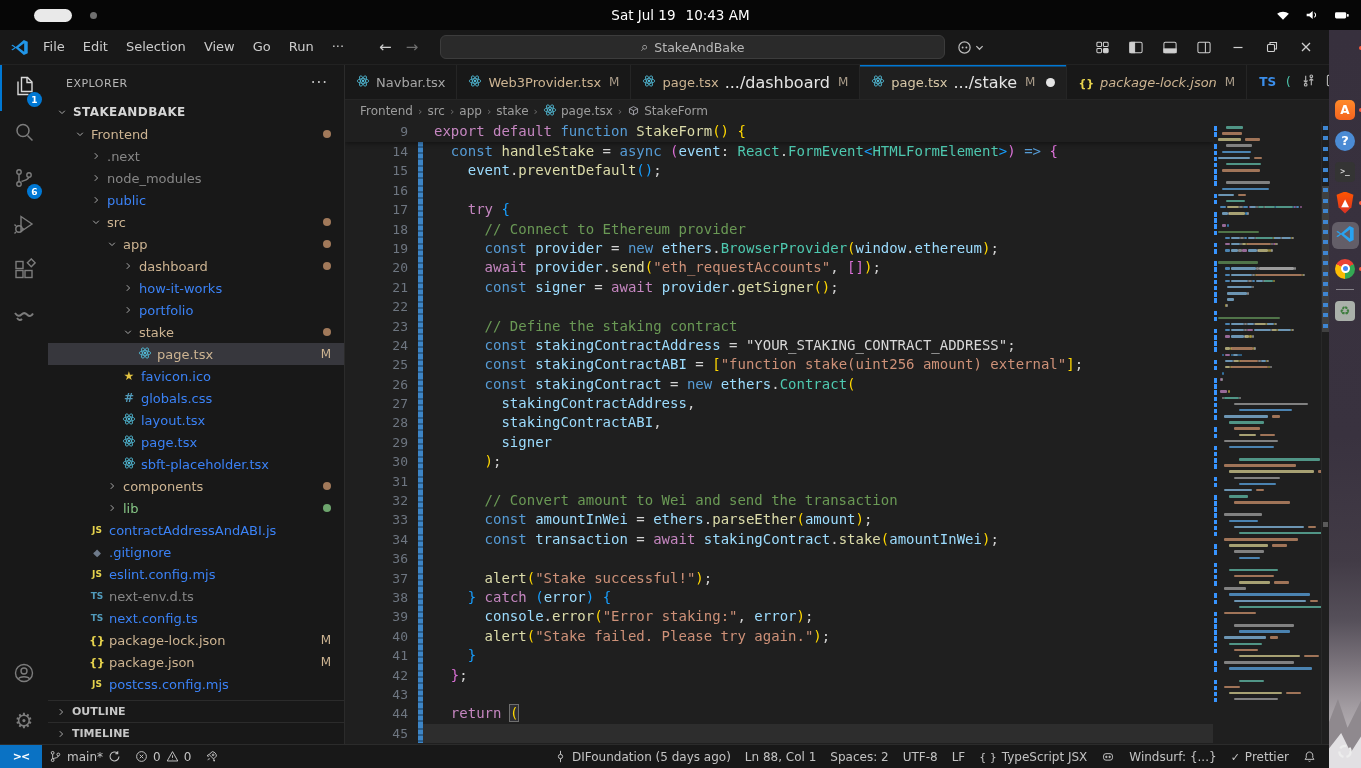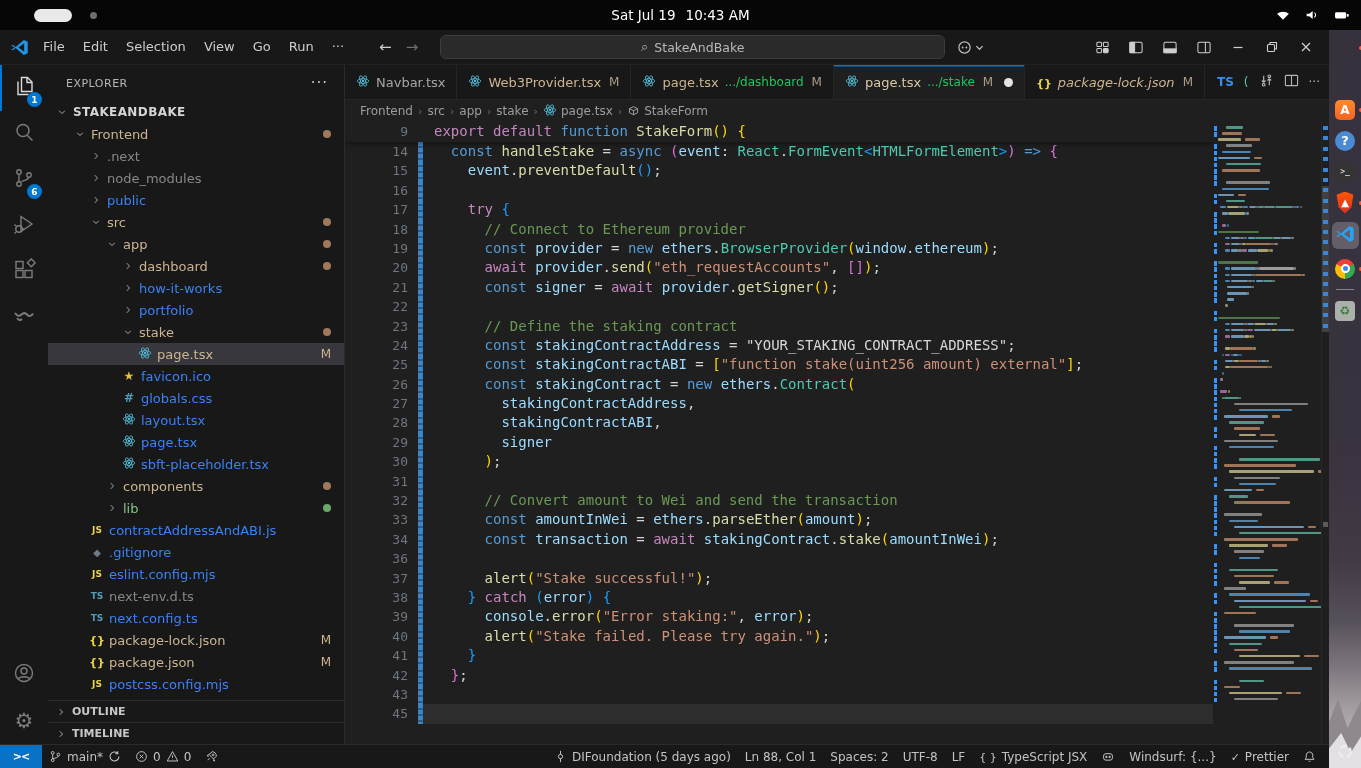--- a/index.html
+++ b/index.html
@@ -58,21 +58,21 @@
 .sb-section{flex:0 0 22px;border-top:1px solid #2b2b2b;display:flex;align-items:center;font-size:11px;font-weight:bold;color:#c7c7c7;padding-left:5px;gap:3px}
 
 .editorcol{flex:1;display:flex;flex-direction:column;min-width:0}
 .tabbar{flex:0 0 35px;background:#181818;display:flex;align-items:stretch;border-bottom:1px solid #252525}
 .tab{display:flex;align-items:center;gap:6px;padding:0 11px;font-size:13px;background:#181818;border-right:1px solid #252525;position:relative;white-space:nowrap}
 .tab.active{background:#1f1f1f;box-shadow:inset 0 1.5px 0 #0078d4}
 .tlabel{color:#a6a6a6}
 .tab.modified .tlabel{color:#cdb492}
 .tab.active .tlabel{color:#d8c8a8}
 .tab.preview .tlabel,.tab.preview .tdesc{font-style:italic}
-.tdesc{font-size:12px;color:#22c55e}
+.tdesc{font-size:16px;color:#e5e5e5}
 .tmod{color:#ab9d8a;font-size:12px;margin-left:2px}
 .tdirty{width:9px;height:9px;border-radius:50%;background:#e4e4e4;margin-left:5px}
 .ed-actions{margin-left:auto;display:flex;align-items:center;gap:10px;padding:0 12px;color:#b5b5b5;font-size:12px}
 .ea-lang{color:#3b8eea;font-weight:bold}
 .ea-paren{color:#4ec9b0}
 .breadcrumbs{flex:0 0 22px;display:flex;align-items:center;gap:5px;padding-left:15px;font-size:12px;color:#9d9d9d;background:#1f1f1f}
 .crumb-sep{color:#6b6b6b;font-size:11px}
 .crumb{display:flex;align-items:center;gap:4px}
 .editorbody{flex:1;display:flex;min-height:0;position:relative}
 .codecol{flex:1;display:flex;flex-direction:column;min-width:0;overflow:hidden}
@@ -807,20 +807,25 @@
                 </div>
                 <div class="row">
                   <span class="num">42</span>
                   <span class="gitbar"></span>
                   <span class="codetext"><span>  </span><span class="tk-b2">}</span><span>;</span></span>
                 </div>
                 <div class="row">
                   <span class="num">43</span>
                   <span class="gitbar"></span>
                   <span class="codetext"></span>
+                </div>
+                <div class="row">
+                  <span class="num">44</span>
+                  <span class="gitbar"></span>
+                  <span class="codetext"><span>  </span><span class="tk-ctrl">return</span><span> </span><span class="tk-match">(</span></span>
                 </div>
                 <div class="row hl">
                   <span class="num">45</span>
                   <span class="gitbar"></span>
                   <span class="codetext"></span>
                 </div>
               </div>
           </div>
           <div class="minimap" id="minimap">
               <span class="mbar" style="top: 4px; height: 4.5px;"></span>

